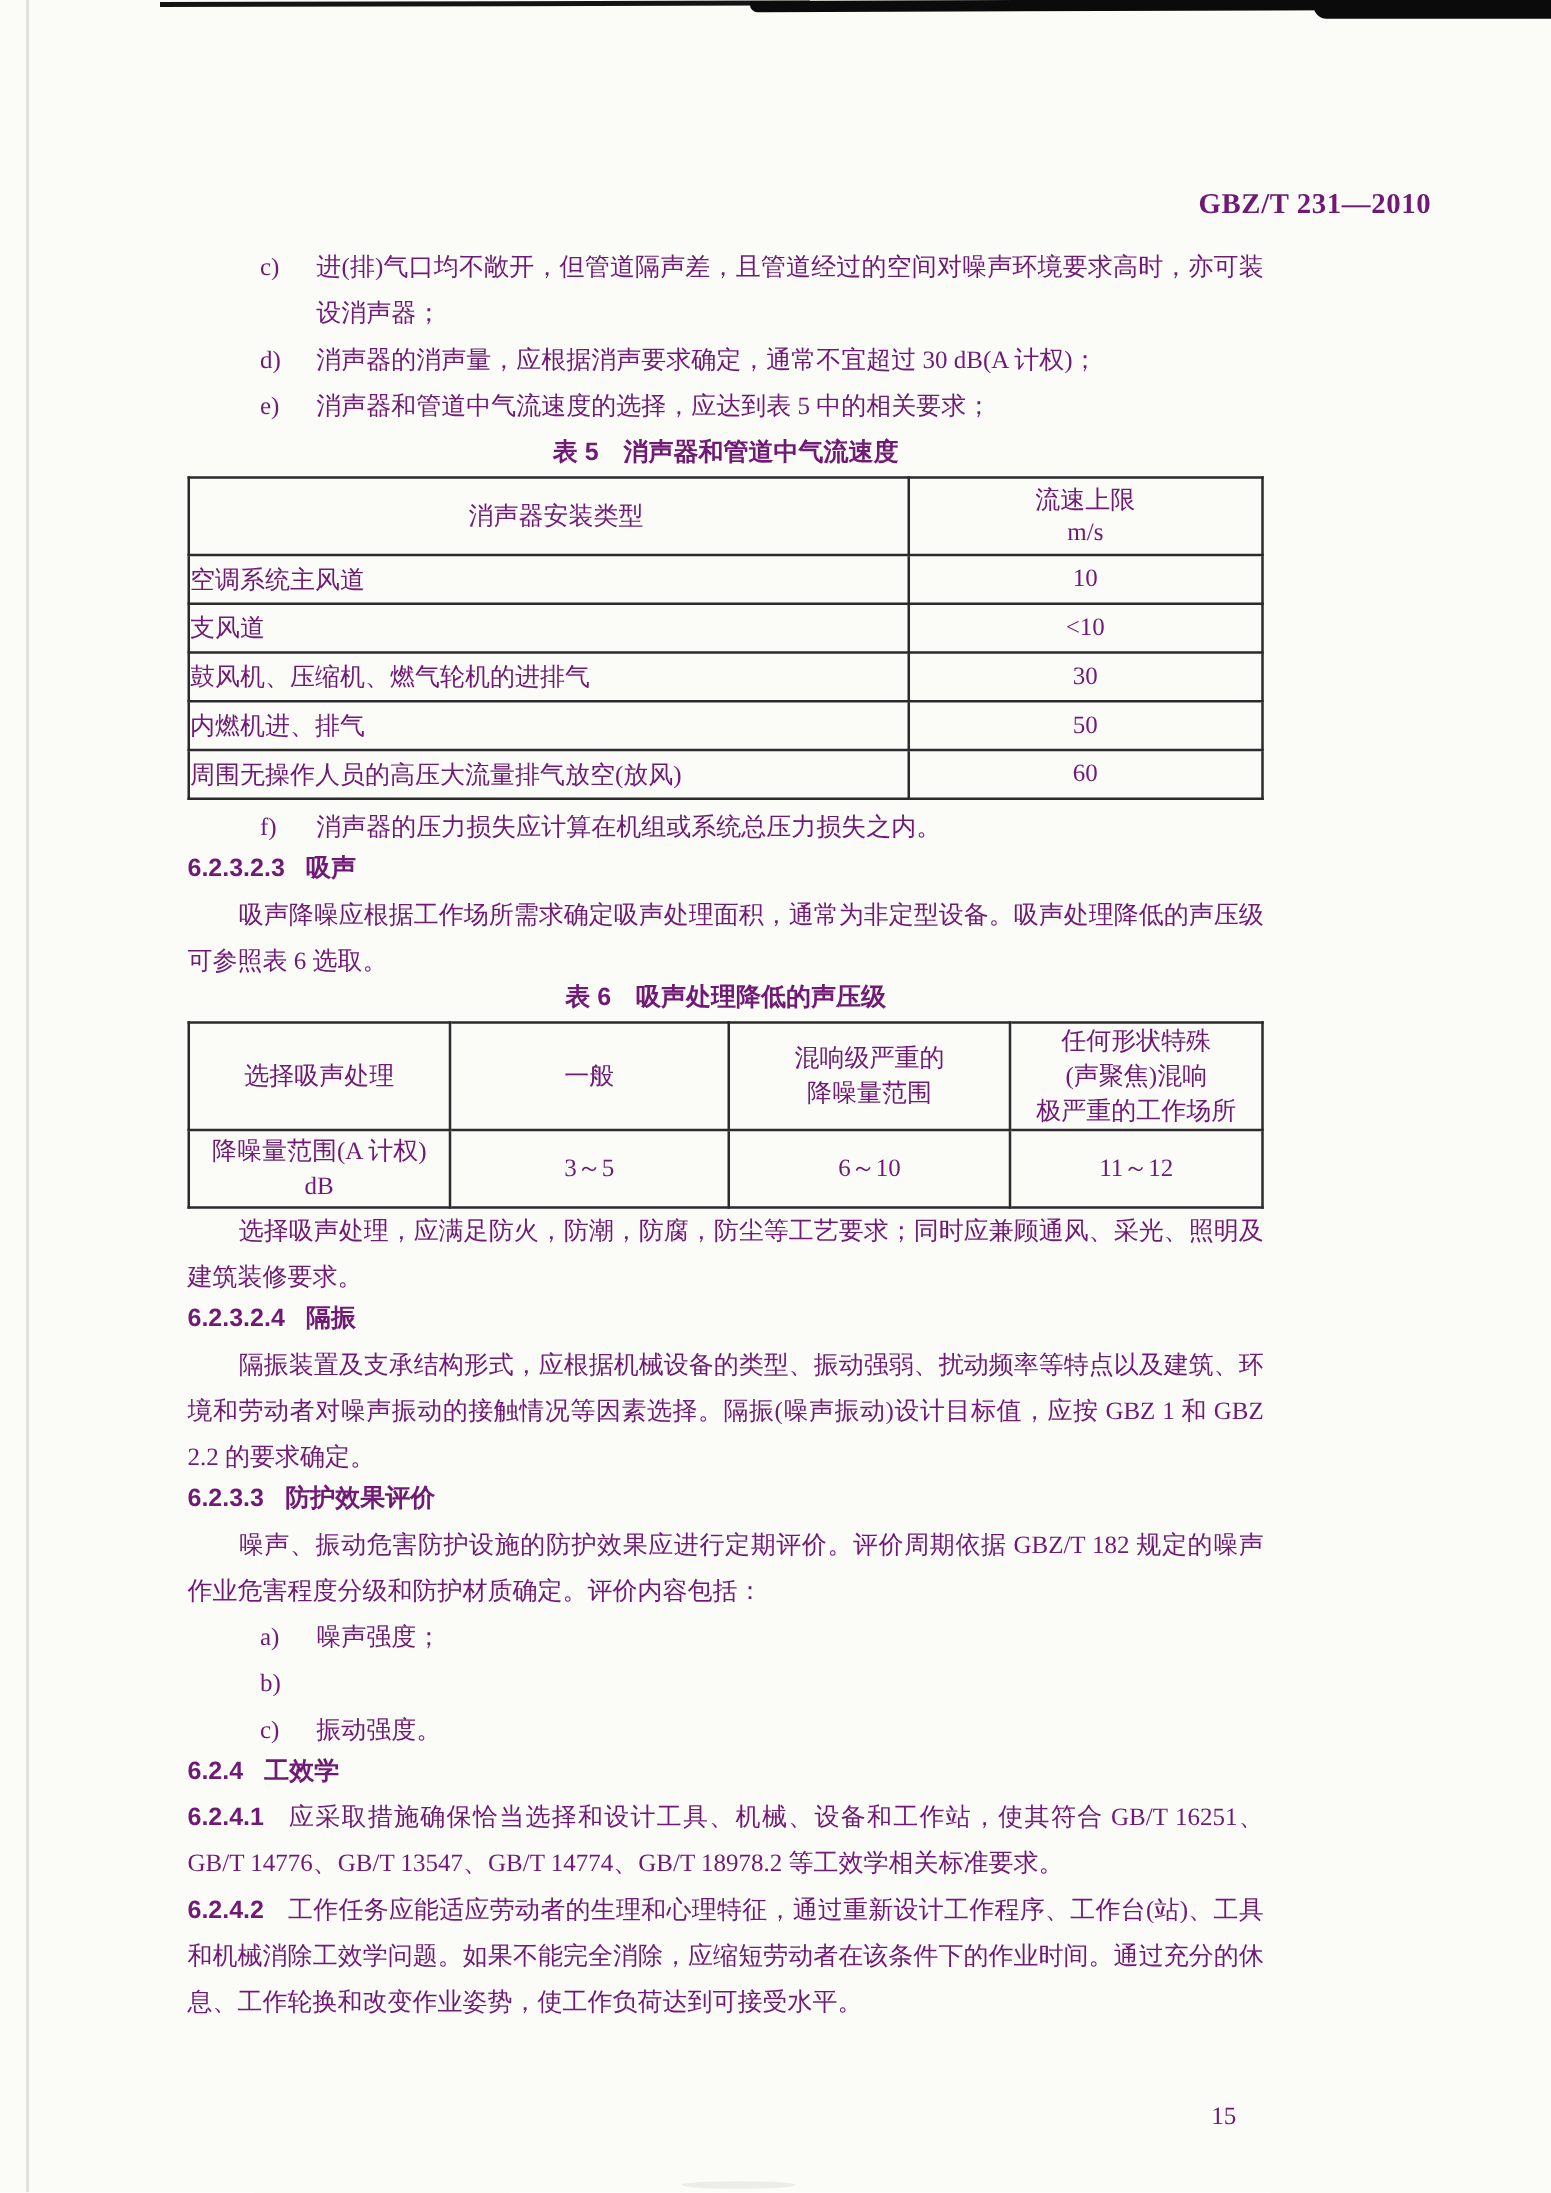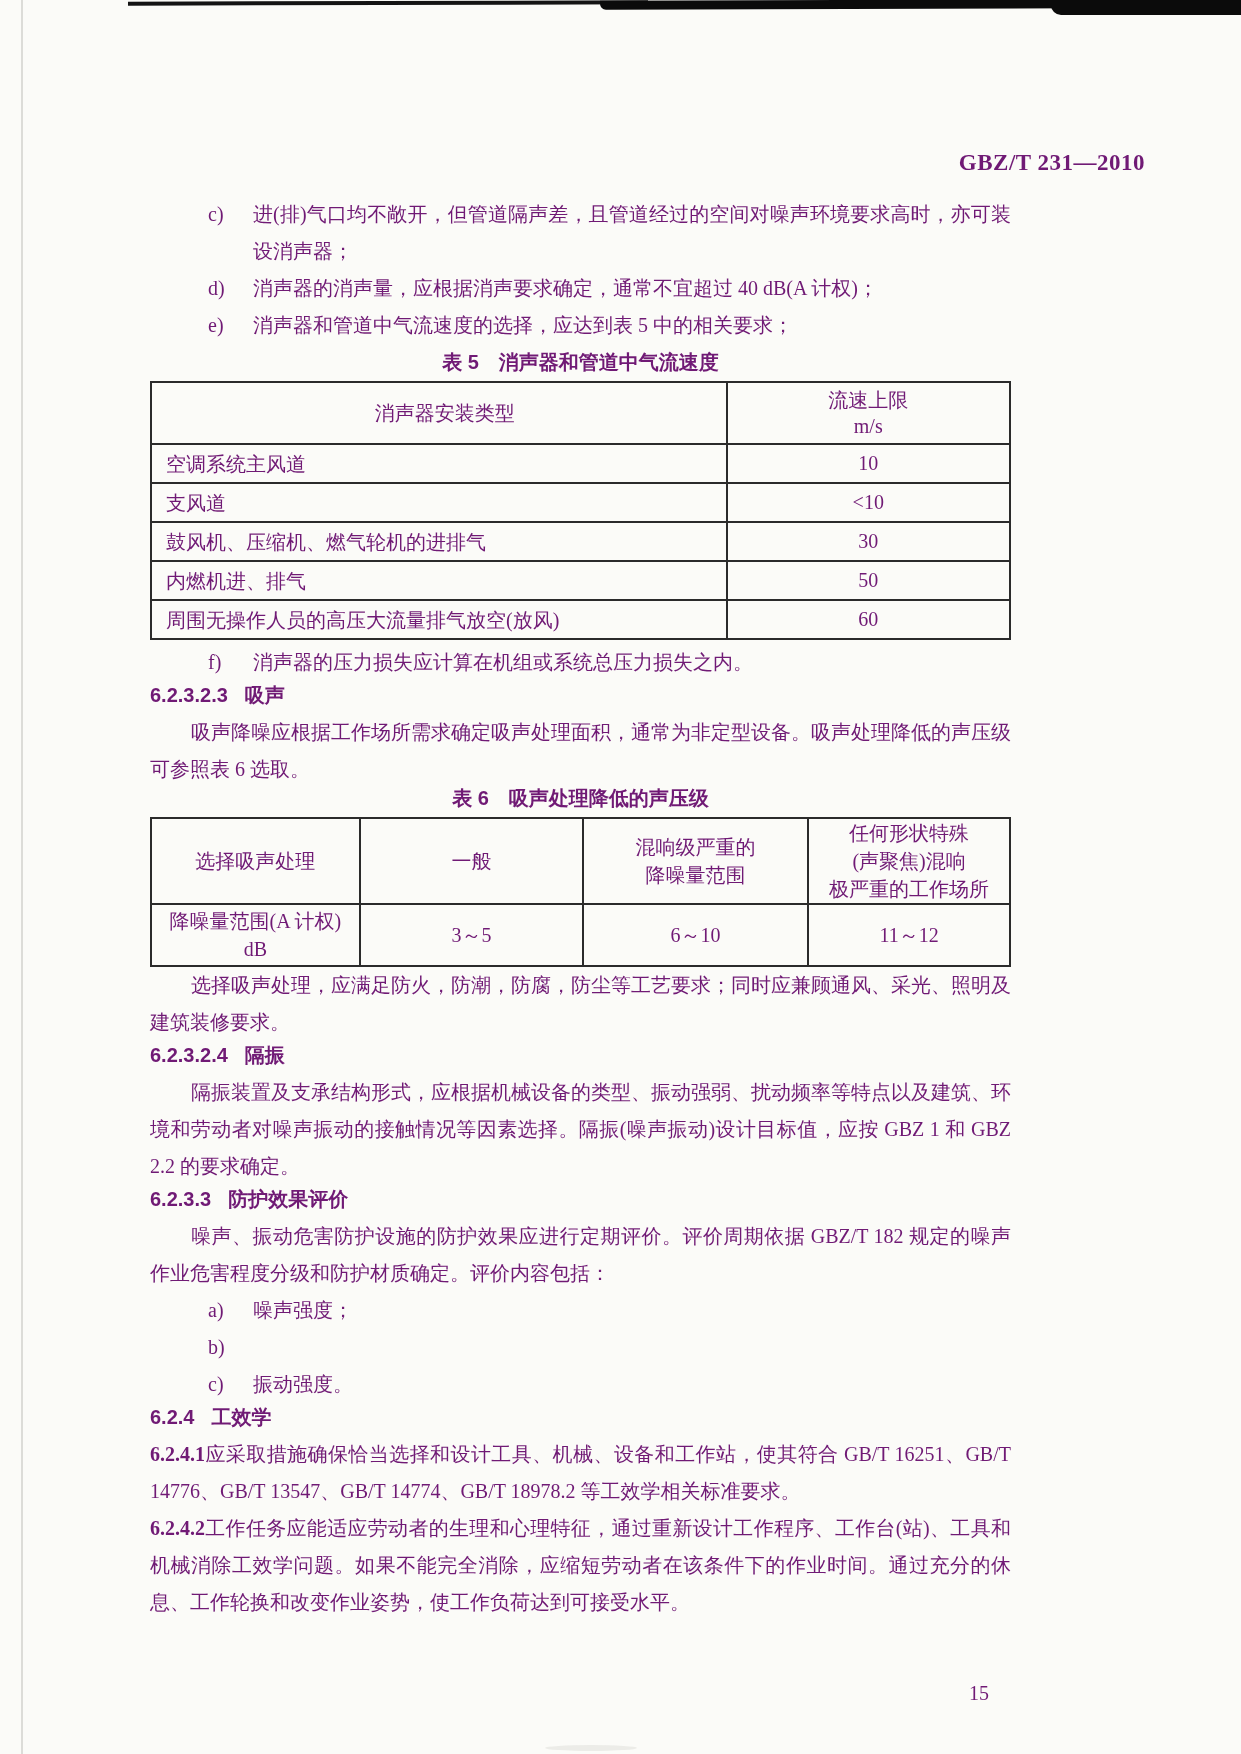--- a/index.html
+++ b/index.html
@@ -24,31 +24,31 @@
   .clause-item .marker { width:45px; flex:0 0 45px; }
   .clause-item .ctext { flex:1; text-align:justify; }
   .tbl-title { text-align:center; font-family:"Liberation Sans","DejaVu Sans",sans-serif; font-weight:bold; font-size:20px; }
   .t6-title { margin-top:-8px; }
   table { border-collapse:collapse; width:100%; table-layout:fixed; }
   td { border:2px solid #2b2b2b; vertical-align:middle; font-size:20px; }
   .t5-col1 { width:67%;padding-left:12px; }
   .t5-col2 { width:33%; }
   .t5-hdr1 { height:62px; text-align:center; }
   .t5-hdr2 { height:62px; text-align:center; line-height:26px; }
-  .t5-type { height:37px; padding-left:14px; text-align:left; line-height:24px; }
+  .t5-type { height:37px; text-align:left; line-height:24px; }
   .t5-val  { height:37px; text-align:center; }
   .t6 td { text-align:center; line-height:28px; }
   .t6-hdr { height:86px; }
   .t6-data { height:62px; }
   .sec-head { font-family:"Liberation Sans","DejaVu Sans",sans-serif; font-weight:bold; margin-top:-4px; }
   .sec-head .sec-num { margin-right:17px; }
   .para { text-indent:41px; }
   .item-f { margin-top:4px; }
   .ergo-para { text-indent:0; }
-  .ergo-num { font-family:Liberation Serif, serif; font-weight:bold; margin-right:0; }
+  .ergo-num { font-family:Liberation Sans, sans-serif; font-weight:bold; margin-right:19px; }
   .page-number { position:absolute; top:1682px; right:252px; font-size:20px; }
 </style>
 </head>
 <body>
 
 <div class="page">
 
   <div class="scan-top-thin"></div>
   <div class="scan-top-thick"></div>
   <div class="scan-top-corner"></div>
@@ -58,21 +58,21 @@
   <div class="doc-code">GBZ/T 231—2010</div>
 
   <div class="content">
 
     <div class="clause-item">
       <span class="marker">c)</span>
       <span class="ctext">进(排)气口均不敞开，但管道隔声差，且管道经过的空间对噪声环境要求高时，亦可装设消声器；</span>
     </div>
     <div class="clause-item">
       <span class="marker">d)</span>
-      <span class="ctext">消声器的消声量，应根据消声要求确定，通常不宜超过 40 dB(A 计权)；</span>
+      <span class="ctext">消声器的消声量，应根据消声要求确定，通常不宜超过 30 dB(A 计权)；</span>
     </div>
     <div class="clause-item">
       <span class="marker">e)</span>
       <span class="ctext">消声器和管道中气流速度的选择，应达到表 5 中的相关要求；</span>
     </div>
 
     <div class="tbl-title">表 5　消声器和管道中气流速度</div>
 
     <table class="t5">
       <tbody>

